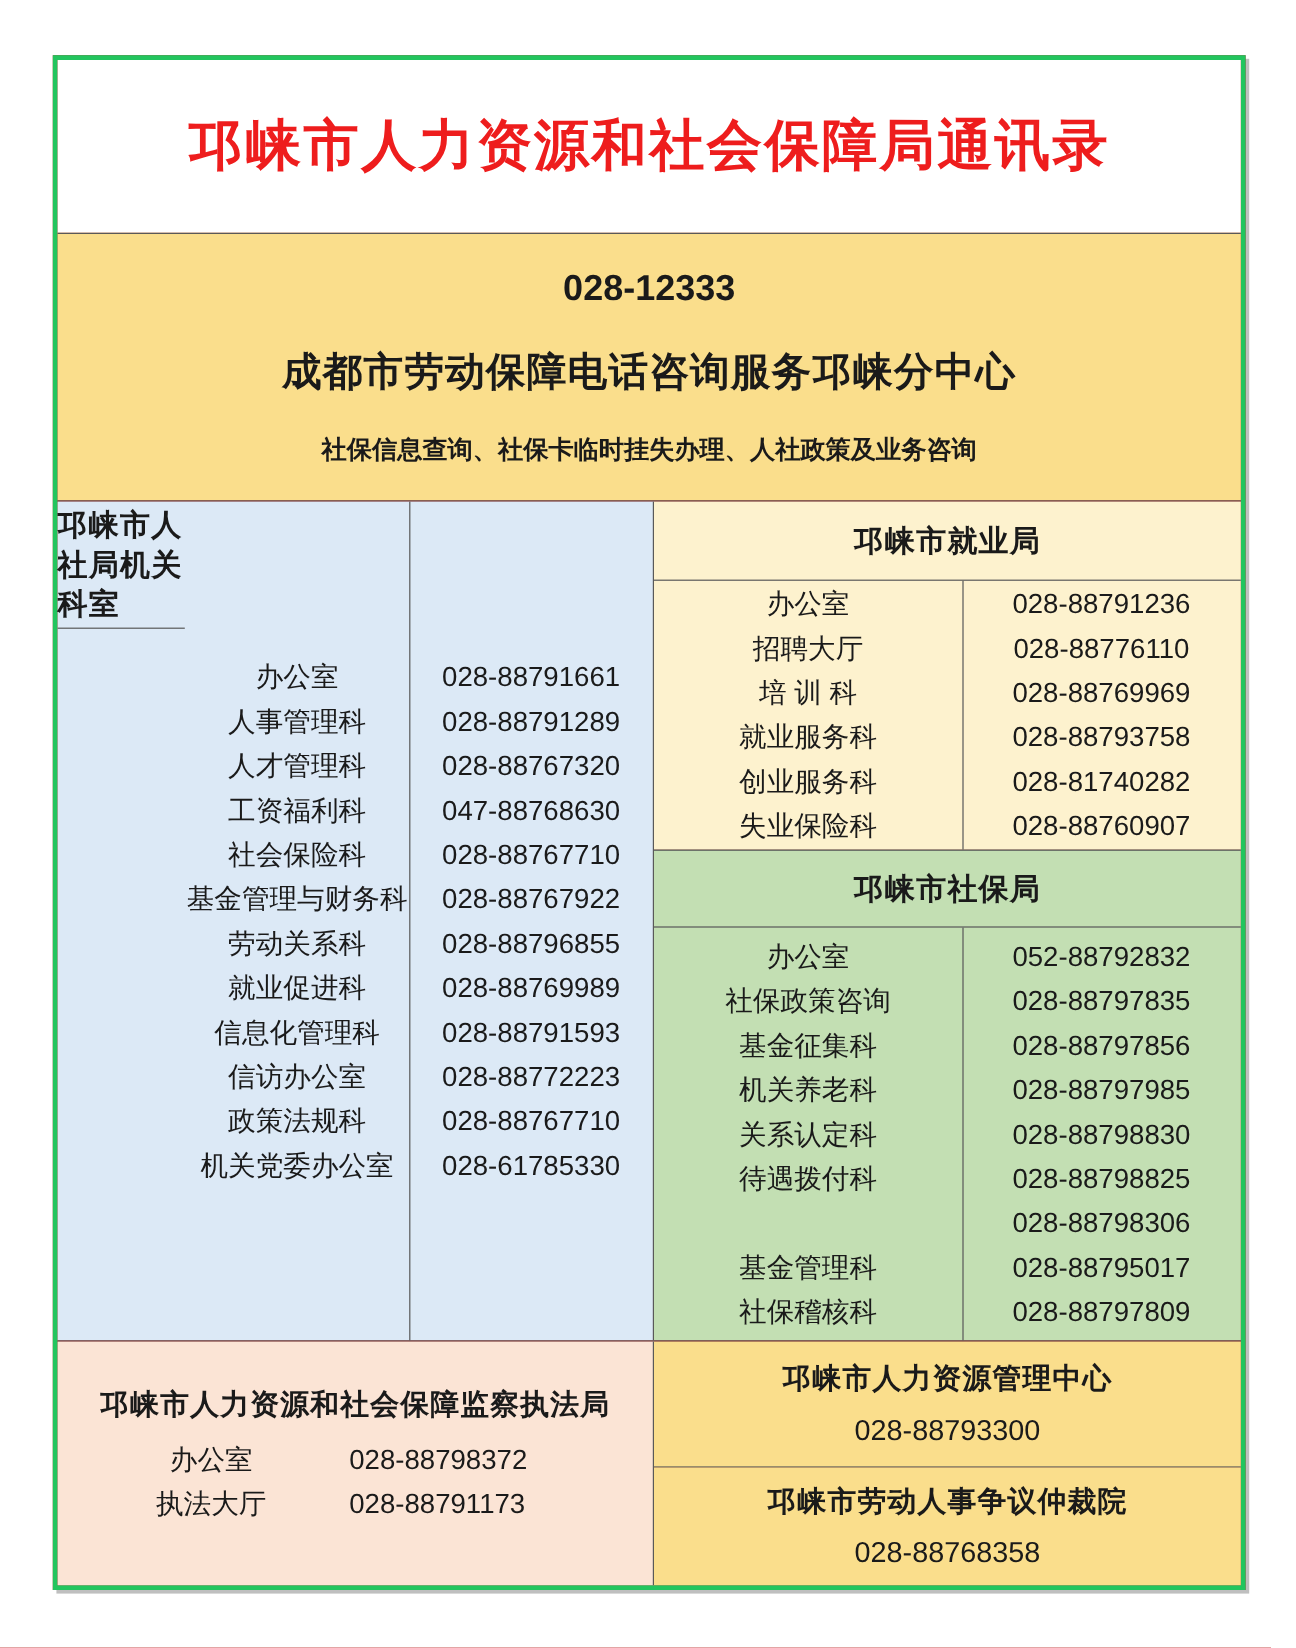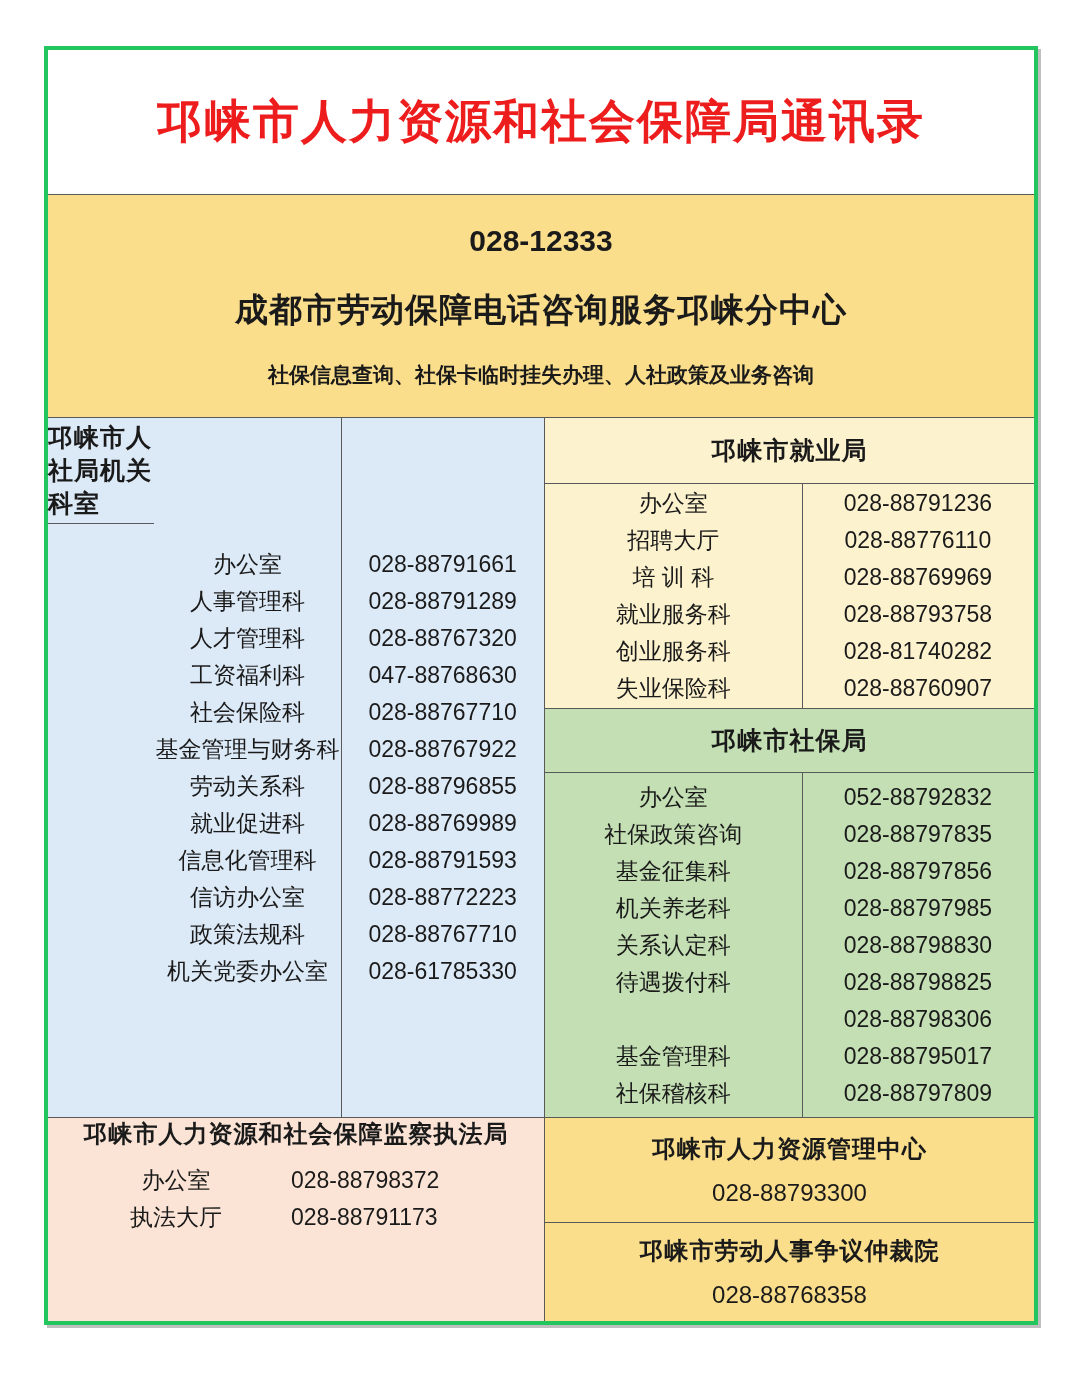--- a/index.html
+++ b/index.html
@@ -71,21 +71,21 @@
 
   .emp-sec { height: 290px; flex: 0 0 290px; background: #fdf2ce; display: flex; flex-direction: column; }
   .emp-header { height: 66px; flex: 0 0 66px; }
   .soc-sec { flex: 1; background: #c3dfb3; border-top: 1px solid #595959; display: flex; flex-direction: column; }
   .soc-header { height: 64px; flex: 0 0 64px; text-align: right; }
 
   
   .bottom { flex: 1; display: flex; border-top: 1px solid #595959; }
   .insp-sec {
     width: 497px; flex: 0 0 497px; background: #fbe4d5; border-right: 1px solid #595959;
-    display: flex; flex-direction: column; align-items: center; justify-content: flex-start;
+    display: flex; flex-direction: column; align-items: center; justify-content: center;
     padding-bottom: 14px;
   }
   .insp-title { font-family: "Liberation Serif", serif; font-weight: bold; font-size: 24px; margin-bottom: 12px; letter-spacing: 1px; }
   .insp-row { display: flex; align-items: center; height: 37px; }
   .insp-dept  { width: 150px; text-align: center; font-size: 23px; }
   .insp-phone { width: 200px; text-align: left; font-size: 23px; margin-left: 40px; }
 
   .right-bottom { flex: 1; display: flex; flex-direction: column; }
   .gold-card {
     background: #fade8c;

